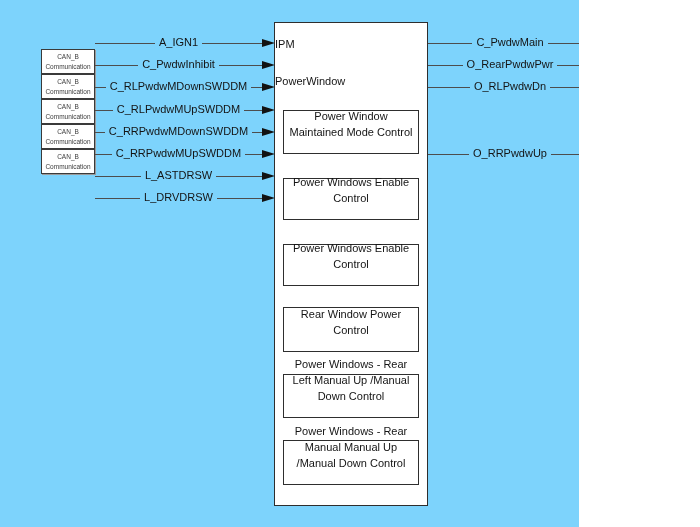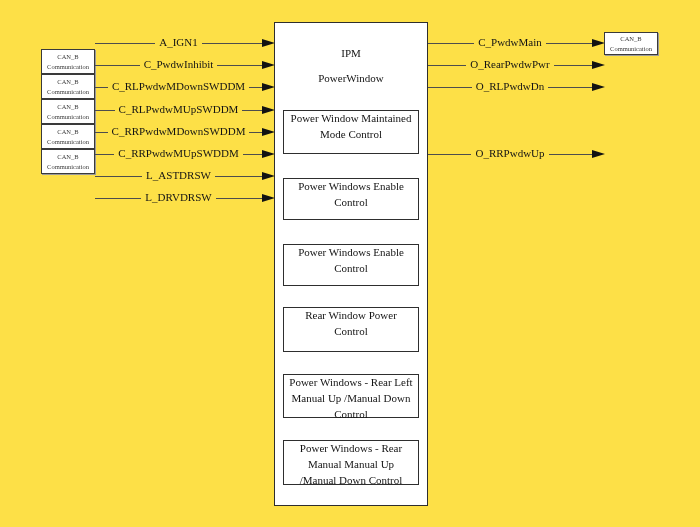--- a/index.html
+++ b/index.html
@@ -1,32 +1,32 @@
 <!DOCTYPE html>
 <html><head>
 <meta charset="utf-8">
 <style>
   html,body{margin:0;padding:0;background:#ffffff;}
   #canvas{
-    position:relative;width:700px;height:527px;background:#fde047;overflow:hidden;
-    font-family:Liberation Serif, serif;color:#1a1a1a;
+    position:relative;width:579px;height:527px;background:#7dd3fc;overflow:hidden;
+    font-family:Liberation Sans, sans-serif;color:#1a1a1a;
   }
   
   .main-box{
     position:absolute;left:274px;top:22px;width:154px;height:484px;
     border:1px solid #2e2e2e;background:#ffffff;box-sizing:border-box;
   }
-  .module-title{margin-top:24px;text-align:center;font-size:11px;color:#141414;}
-  .module-subtitle{margin-top:13px;text-align:center;font-size:11px;color:#141414;}
+  .module-title{margin-top:15px;text-align:left;font-size:11px;color:#141414;}
+  .module-subtitle{margin-top:25px;text-align:left;font-size:11px;color:#141414;}
   .func-block{
     position:absolute;left:8px;width:136px;box-sizing:border-box;
     border:1px solid #2e2e2e;background:#ffffff;
-    display:flex;align-items:flex-start;justify-content:center;
+    display:flex;align-items:flex-end;justify-content:center;
     text-align:center;font-size:11px;line-height:1.45;color:#141414;
-    padding:0 5px;
+    padding:12px 5px;
   }
   .fb1{top:87px;height:44px;}
   .fb2{top:155px;height:42px;}
   .fb3{top:221px;height:42px;}
   .fb4{top:284px;height:45px;}
   .fb5{top:351px;height:44px;}
   .fb6{top:417px;height:45px;}
   
   .row{
     position:absolute;height:16px;display:flex;align-items:center;

